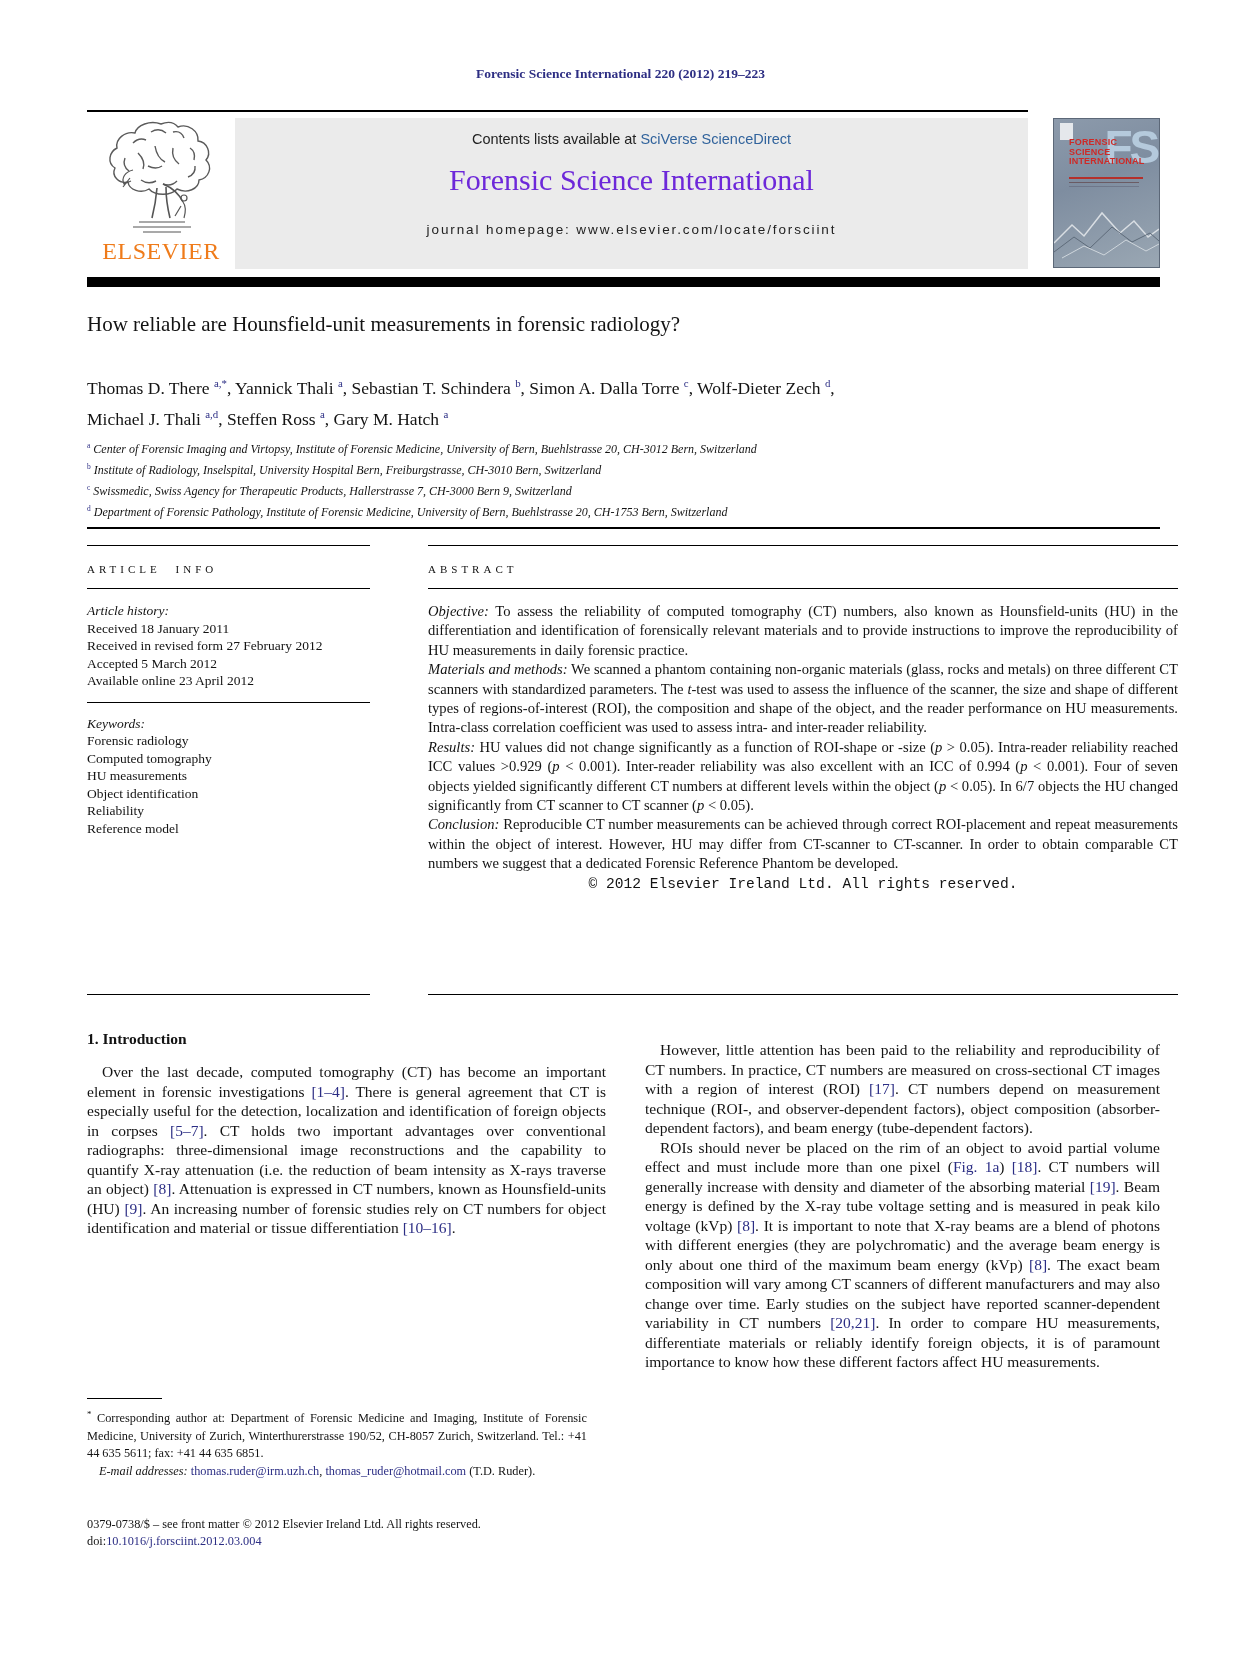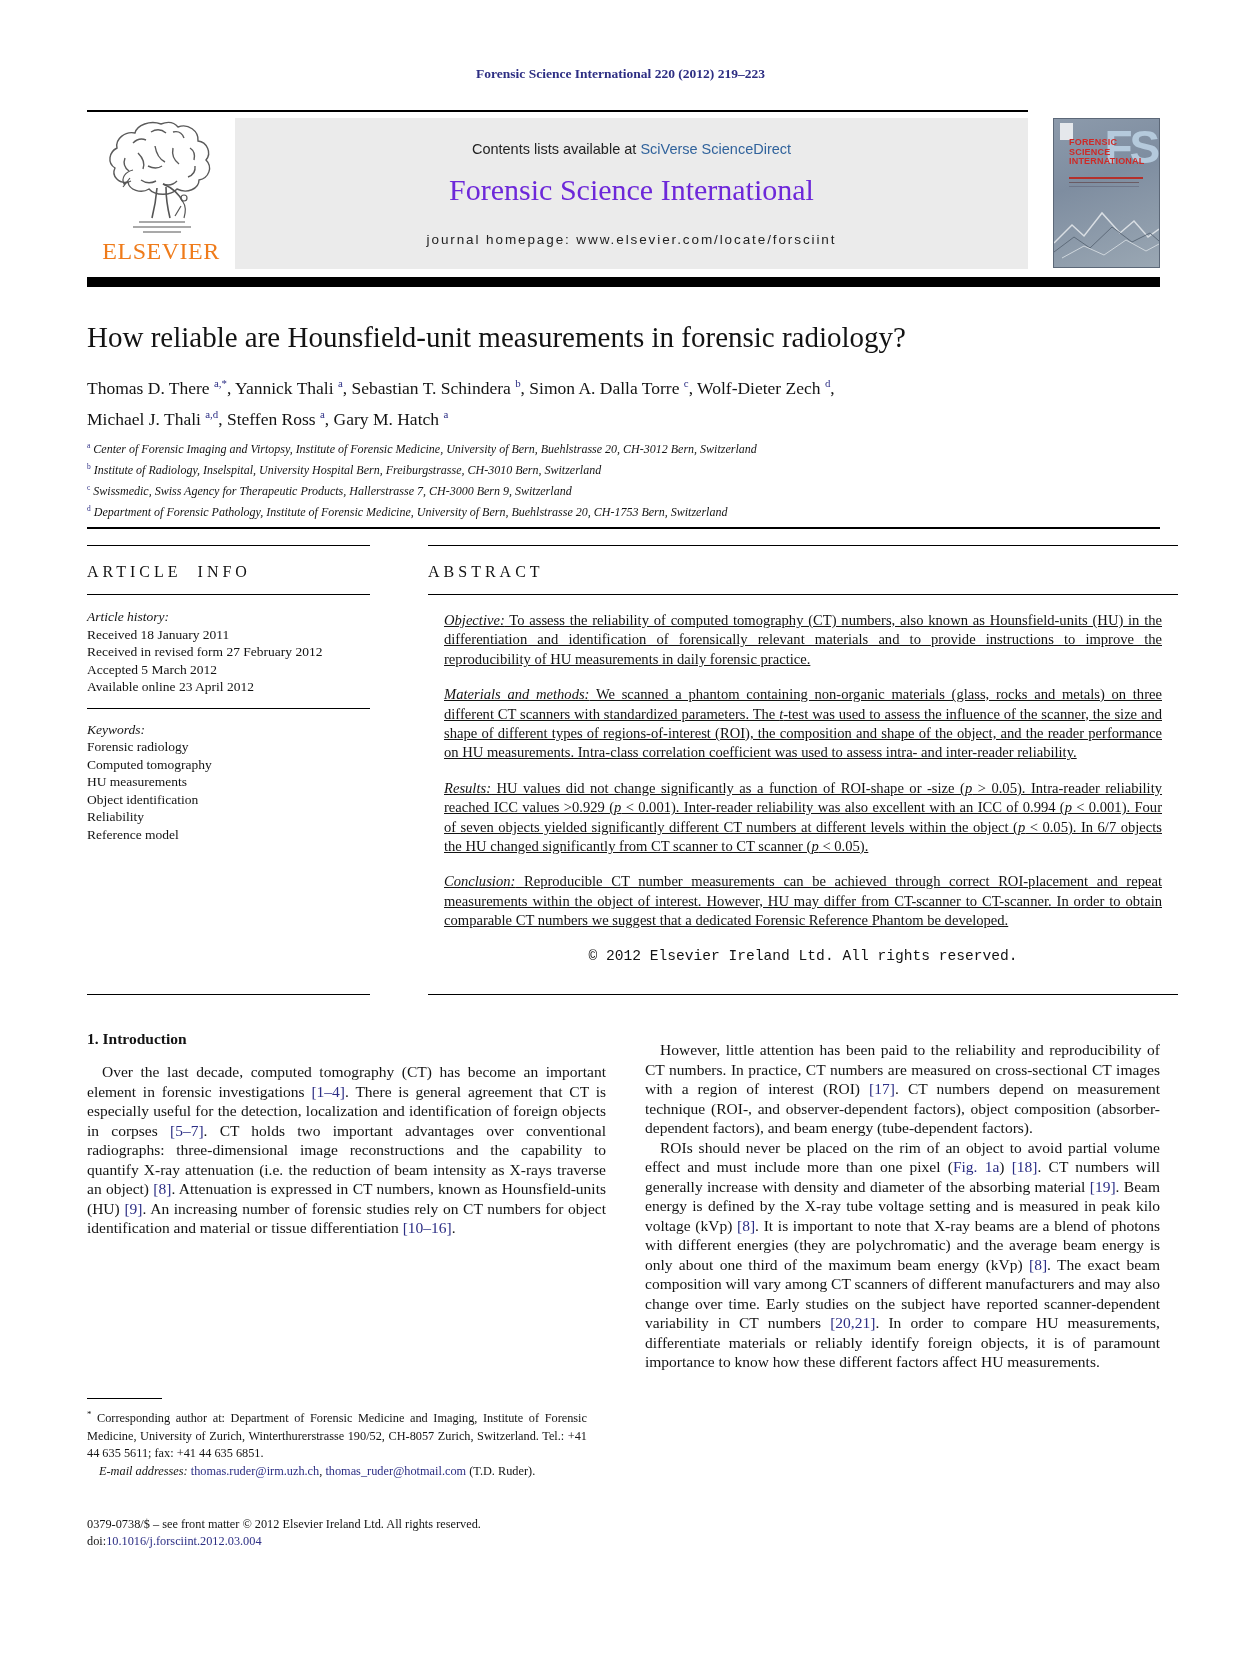--- a/index.html
+++ b/index.html
@@ -9,21 +9,21 @@
   }
   
   .citation { position:absolute; top:66px; left:0; width:100%; text-align:center;
     font-size:13.5px; color:#2d2e83;font-weight:bold; }
   .top-rule { position:absolute; top:110px; left:87px; width:941px; height:2px; background:#000; }
   .header-row { position:absolute; top:118px; left:87px; width:1073px; height:151px; display:flex; }
   .logo-block { width:148px; height:151px; display:flex; flex-direction:column;
     align-items:center; justify-content:flex-start; }
   .elsevier-word { font-size:24px; color:#ef7b1a; letter-spacing:0.5px; margin-top:-2px; }
   .gray-box { width:793px; height:151px; background:#ebebeb; text-align:center;
-    box-sizing:border-box; padding-top:23px; }
+    box-sizing:border-box; padding-top:13px; }
   .contents-line { font-family:"Liberation Sans", sans-serif; font-size:14.5px; color:#222; }
   .journal-name { font-size:30px; margin-top:16px; color:#6d28d9; }
   .homepage-line { font-family:"Liberation Sans", sans-serif; font-size:13.5px;
     letter-spacing:1.9px; margin-top:25px; color:#222; }
   .cover { margin-left:25px; width:107px; height:150px; position:relative; overflow:hidden;
     background:linear-gradient(160deg,#8c9aab 0%, #7e8da0 40%, #9aa7b3 100%);
     border:1px solid #5c6878; box-sizing:border-box; }
   .cover-mark { position:absolute; top:4px; left:6px; width:13px; height:17px;
     background:rgba(255,255,255,0.78); }
   .cover-title { position:absolute; top:19px; left:15px; color:#ce2a27;
@@ -31,35 +31,35 @@
     line-height:9.5px; letter-spacing:0.2px; }
   .cover-fsi { position:absolute; top:0px; right:-8px; color:rgba(188,210,228,0.88);
     font-family:"Liberation Sans", sans-serif; font-weight:bold; font-size:46px;
     letter-spacing:-3px; line-height:56px; }
   .cover-redline { position:absolute; top:58px; left:15px; width:74px; height:2px; background:#b4302c; }
   .cover-subline { position:absolute; top:63px; left:15px; width:70px; height:3px;
     border-top:1px solid rgba(90,50,50,0.55); border-bottom:1px solid rgba(90,90,110,0.45); }
   .cover-mountains { position:absolute; bottom:0; left:0; }
   .black-bar { position:absolute; top:277px; left:87px; width:1073px; height:10px; background:#000; }
   
-  .article-title { position:absolute; top:312px; left:87px; width:1040px; font-size:29px;margin-top:9px; }
+  .article-title { position:absolute; top:312px; left:87px; width:1040px; font-size:21px; }
   .authors { position:absolute; top:370px; left:87px; width:1070px; font-size:17.5px; line-height:26px; }
   .affiliations { position:absolute; top:437px; left:87px; width:1070px; font-size:12px; line-height:17px; }
   .wide-rule { position:absolute; top:527px; left:87px; width:1073px; height:2px; background:#000; }
   
   .col-rule { height:1px; background:#000; }
   .article-info { position:absolute; top:545px; left:87px; width:283px; height:450px; }
   .abstract-col { position:absolute; top:545px; left:428px; width:750px; height:450px; }
-  .col-heading { font-size:16px; letter-spacing:4px; word-spacing:8px; margin-top:17px; color:#111; }
+  .col-heading { font-size:11px; letter-spacing:4px; word-spacing:8px; margin-top:17px; color:#111; }
   .head-rule { margin-top:13px; }
   .bottom-rule { position:absolute; bottom:0; left:0; width:100%; }
   .info-body { font-size:13.5px; line-height:17.5px; margin-top:13px; }
   .info-gap-rule { margin-top:12px; margin-bottom:12px; }
   .abstract-body { font-size:14.6px; line-height:19.4px; text-align:justify; margin-top:13px; }
-  .abstract-body p { margin:16px;text-decoration:underline; }
+  .abstract-body p { margin:0; }
   .copyright { text-align:center; margin-top:1px; font-size:14.6px;font-family:Liberation Mono, monospace; }
   
   .section-heading { position:absolute; top:1030px; left:87px; font-size:15.5px; font-weight:bold; }
   .intro-left { position:absolute; top:1062px; left:87px; width:519px;
     font-size:15.5px; line-height:19.5px; text-align:justify; }
   .intro-right { position:absolute; top:1040px; left:645px; width:515px;
     font-size:15.5px; line-height:19.5px; text-align:justify; }
   .indent { text-indent:15px; margin:0; }
   
   .footnote-rule { position:absolute; top:1398px; left:87px; width:75px; height:1px; background:#000; }

